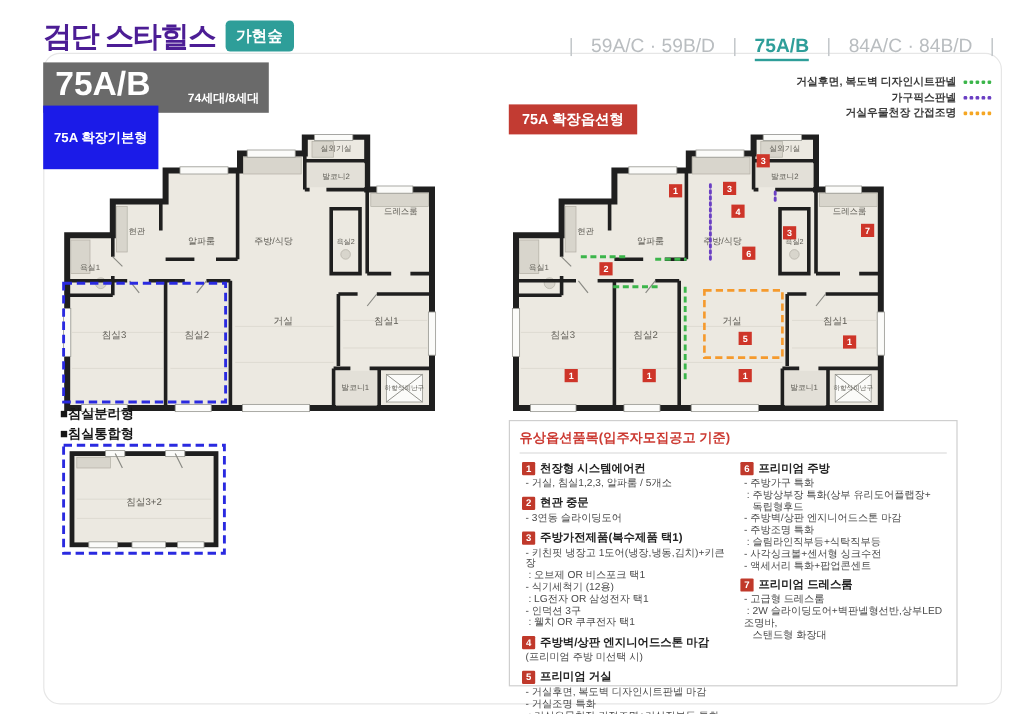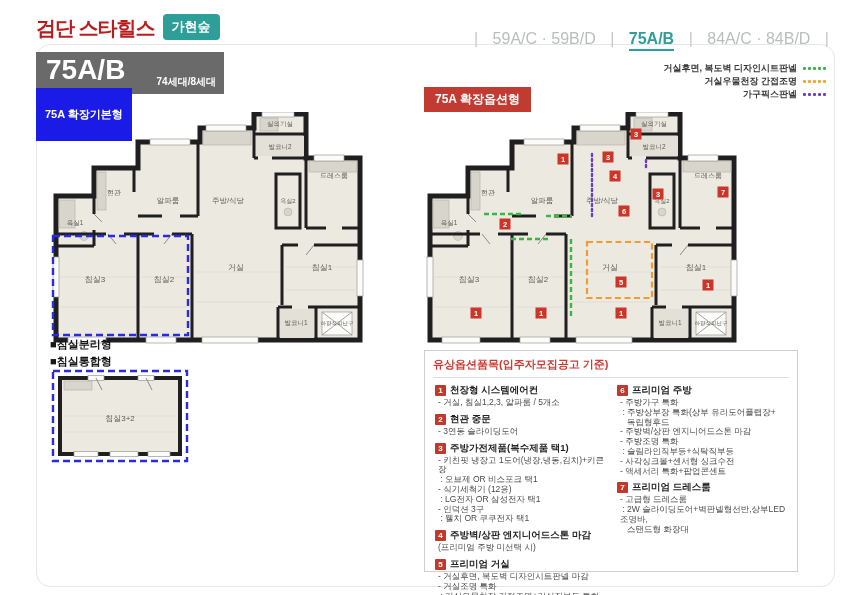--- a/index.html
+++ b/index.html
@@ -2,21 +2,21 @@
 <html><head>
 <meta charset="utf-8">
 <style>
   html,body{margin:0;padding:0;}
   body{width:842px;height:595px;position:relative;background:#ffffff;
        font-family:"Liberation Sans",sans-serif;overflow:hidden;}
   .card-border{position:absolute;left:36px;top:44px;width:797px;height:541px;
        border:1px solid #e6e6e6;border-radius:14px;}
   
   .title-area{position:absolute;left:36px;top:14px;white-space:nowrap;}
-  .main-title{font-size:20px;font-weight:bold;color:#b91c1c;letter-spacing:-1px;display:inline-block;}
+  .main-title{font-size:24px;font-weight:bold;color:#4c1d95;letter-spacing:-1px;display:inline-block;}
   .site-badge{display:inline-block;background:#2e9e99;color:#fff;font-size:13px;font-weight:bold;
        padding:4px 9px;border-radius:4px;margin-left:8px;vertical-align:4px;}
   .type-box{position:absolute;left:36px;top:52px;width:188px;height:42px;background:#6a6a6a;}
   .type-code{position:absolute;left:10px;top:2px;font-size:28px;font-weight:bold;color:#fff;}
   .unit-count{position:absolute;right:8px;bottom:5px;font-size:10px;font-weight:bold;color:#fff;}
   .nav{position:absolute;top:30px;right:8px;font-size:16px;color:#c4c8cb;white-space:nowrap;margin-left:16px;}
   .nav span{margin:0 5px;}
   .nav .tab{color:#b9bdc0;cursor:pointer;}
   .nav .tab.active{color:#2e9e99;font-weight:bold;border-bottom:2px solid #2e9e99;padding-bottom:2px;}
   .plan-badge{position:absolute;color:#fff;font-weight:bold;padding:19px 9px;}
@@ -93,24 +93,24 @@
 </div>
 
 <div class="plan-badge basic">75A 확장기본형</div>
 <div class="plan-badge option">75A 확장옵션형</div>
 
 <div class="legend">
   <div>
     <span>거실후면, 복도벽 디자인시트판넬</span><span class="dots green"><i></i><i></i><i></i><i></i><i></i></span>
   </div>
   <div>
-    <span>거실우물천장 간접조명</span><span class="dots orange"><i></i><i></i><i></i><i></i><i></i></span>
+    <span>가구픽스판넬</span><span class="dots purple"><i></i><i></i><i></i><i></i><i></i></span>
   </div>
   <div>
-    <span>가구픽스판넬</span><span class="dots purple"><i></i><i></i><i></i><i></i><i></i></span>
+    <span>거실우물천장 간접조명</span><span class="dots orange"><i></i><i></i><i></i><i></i><i></i></span>
   </div>
 </div>
 
 <svg width="0" height="0" style="position:absolute" aria-hidden="true">
   <defs>
     <g id="plan-geo">
       <path class="floor" d="M6,84 L44,84 44,56 88,56 88,30 150,30 150,16 204,16 204,2 256,2 256,46 310,46 310,228 6,228 Z"></path>
       <rect class="tint" x="206" y="24" width="48" height="20"></rect>
       <rect class="tint" x="230" y="197" width="34" height="29"></rect>
       <g>

